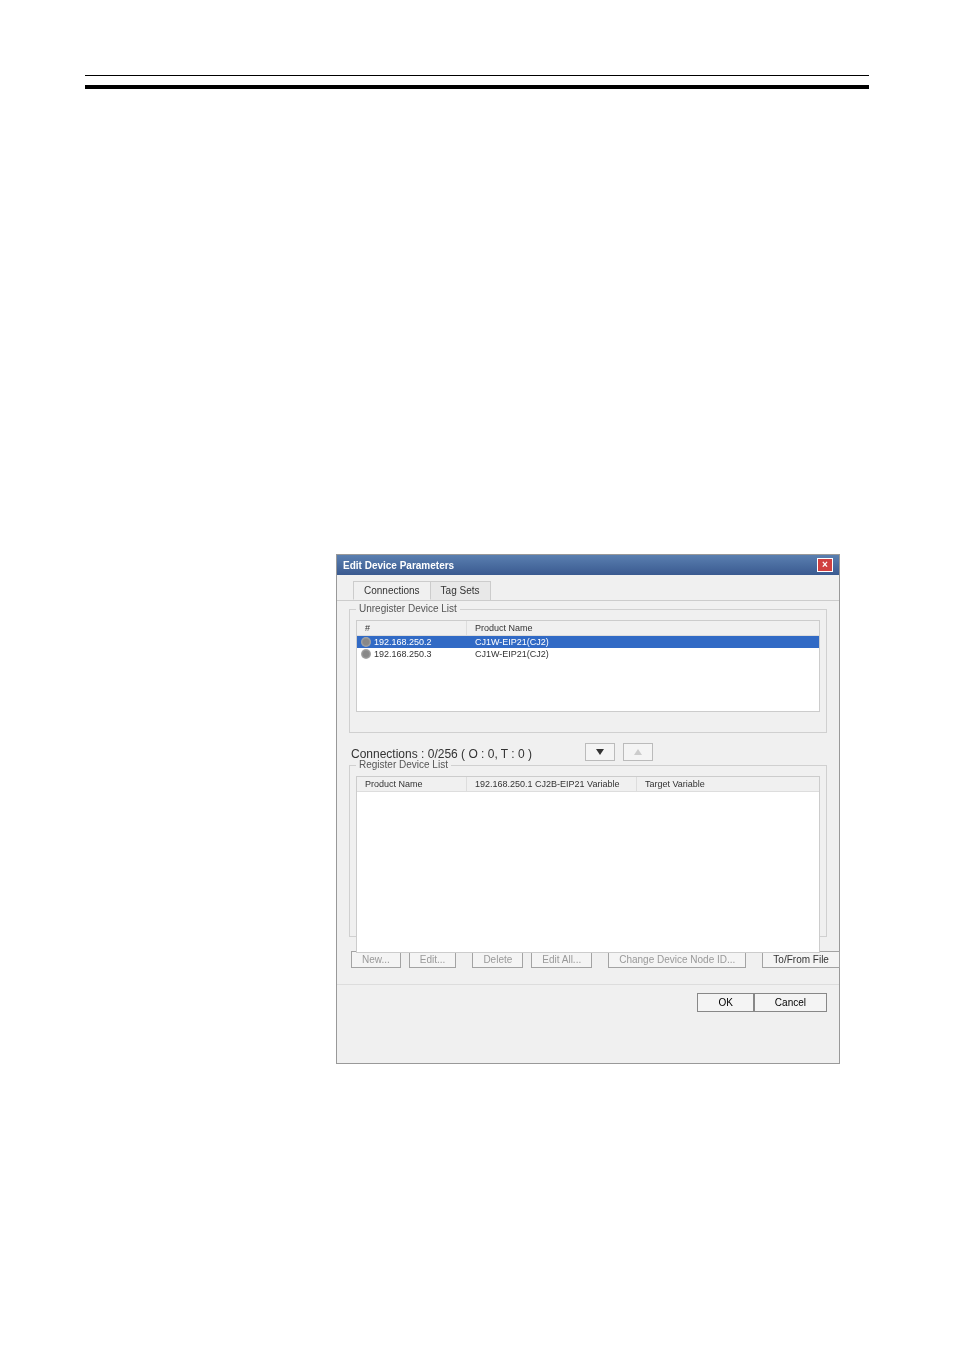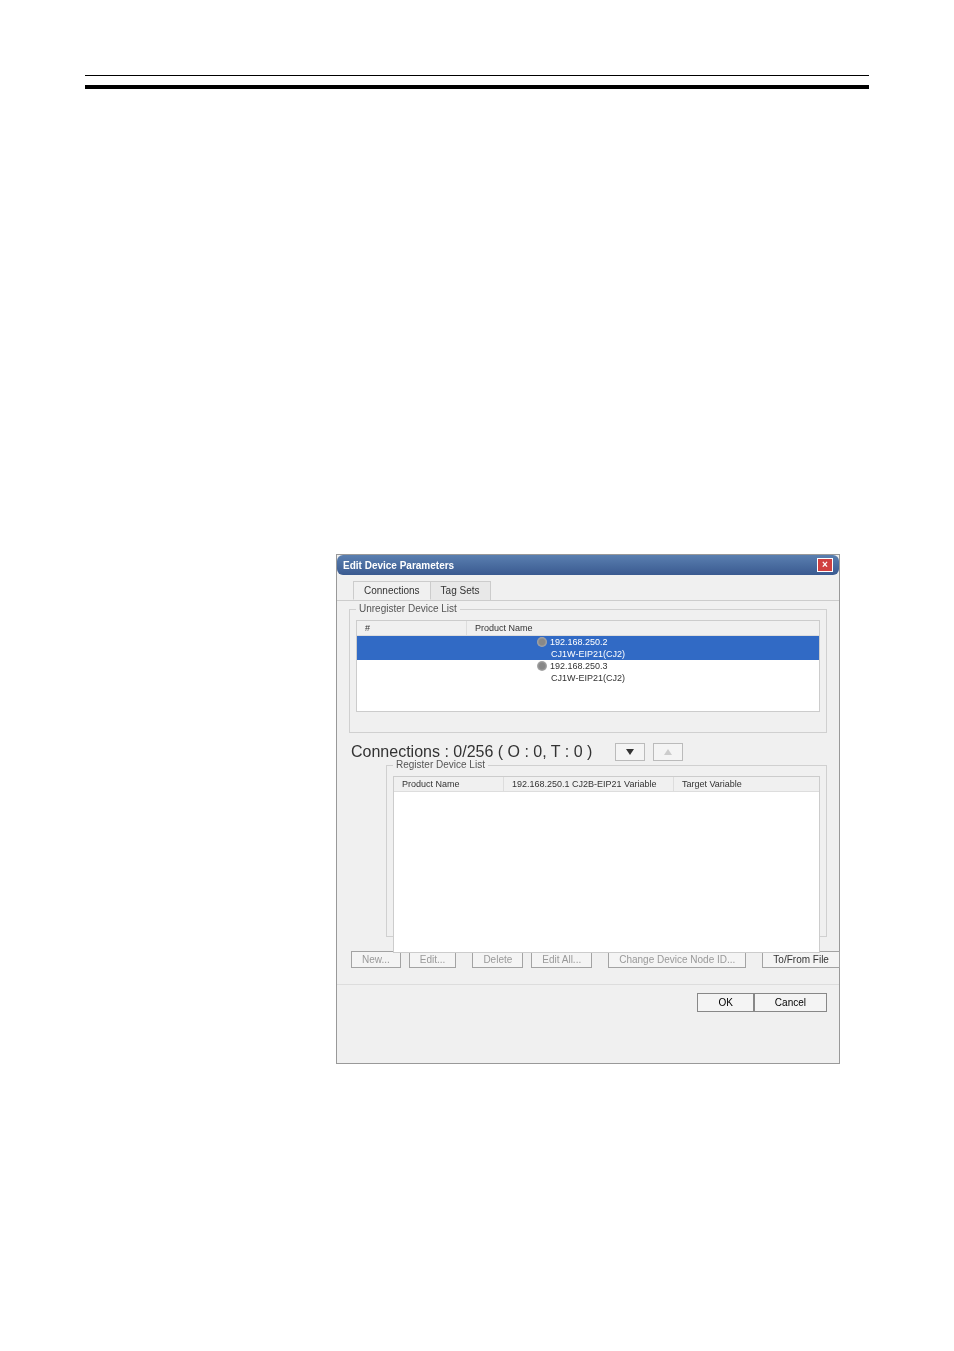--- a/index.html
+++ b/index.html
@@ -49,21 +49,20 @@
     .titlebar {
       height: 20px;
       background: linear-gradient(180deg, #5a7fb0 0%, #3a5a90 100%);
       color: white;
       font-weight: bold;
       font-size: 10px;
       padding: 3px 6px;
       display: flex;
       justify-content: space-between;
       align-items: center;
-      border-radius: 6px;
     }
     
     .close-btn {
       width: 16px;
       height: 14px;
       background: #d04040;
       border: 1px solid #fff;
       color: white;
       font-size: 10px;
       text-align: center;
@@ -140,21 +139,20 @@
     }
     
     .list-body {
       min-height: 75px;
     }
     
     .list-row {
       display: flex;
       font-size: 9px;
       align-items: center;
-      flex-direction: column;
     }
     
     .list-row.selected {
       background: #316ac5;
       color: white;
     }
     
     .row-cell-1 {
       width: 110px;
       padding: 1px 4px;
@@ -175,21 +173,21 @@
       background: radial-gradient(circle, #888 40%, #ccc 100%);
       border-radius: 50%;
       flex-shrink: 0;
     }
     
     .middle-row {
       display: flex;
       align-items: flex-end;
       gap: 8px;
       padding: 4px 2px;
-      font-size: 16px;
+      font-size: 12px;
     }
     
     .arrow-btn {
       width: 30px;
       height: 18px;
       background: #f4f4f4;
       border: 1px solid #bbb;
       font-size: 10px;
       cursor: pointer;
       display: flex;
@@ -283,21 +281,20 @@
       border: 1px solid #888;
       cursor: pointer;
     }
     
     .unregister-group {
       height: 124px;
     }
     
     .register-group {
       height: 172px;
-      margin-left: 37px;
     }
   </style>
 </head>
 <body>
 
 <div class="page-border"></div>
 <div class="page-border-thick"></div>
 
 <div class="dialog">
   <div class="titlebar">

